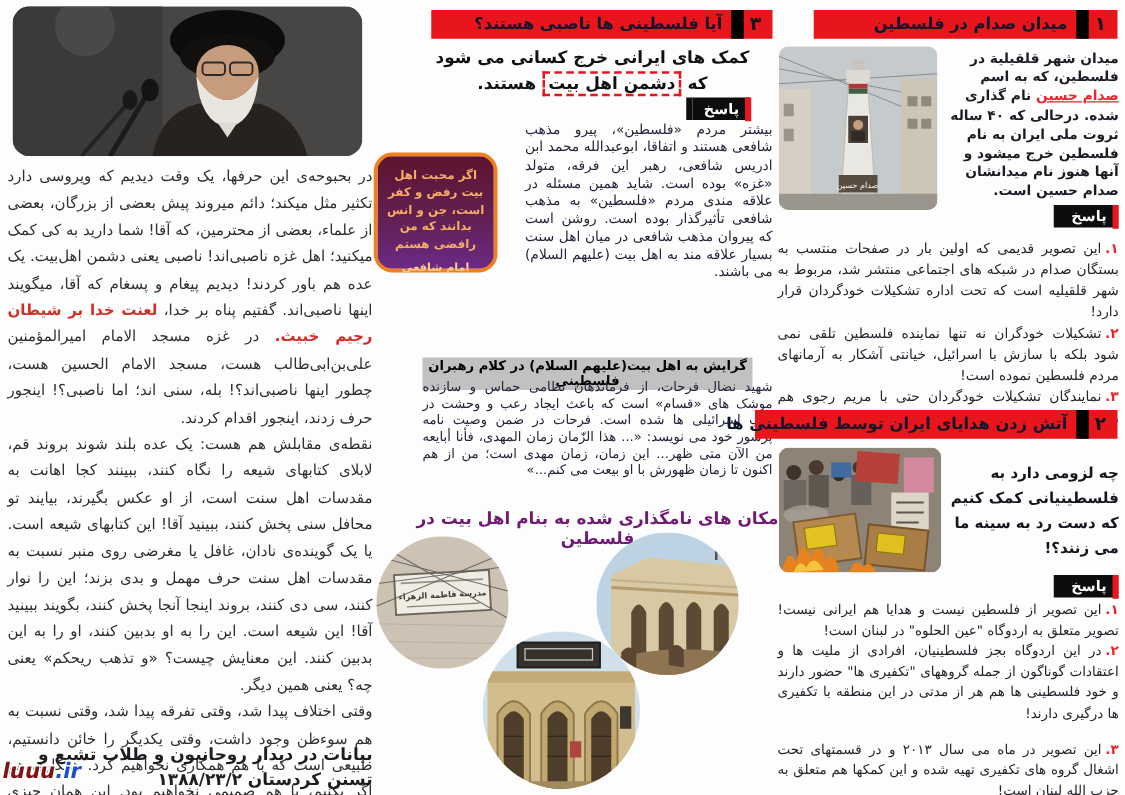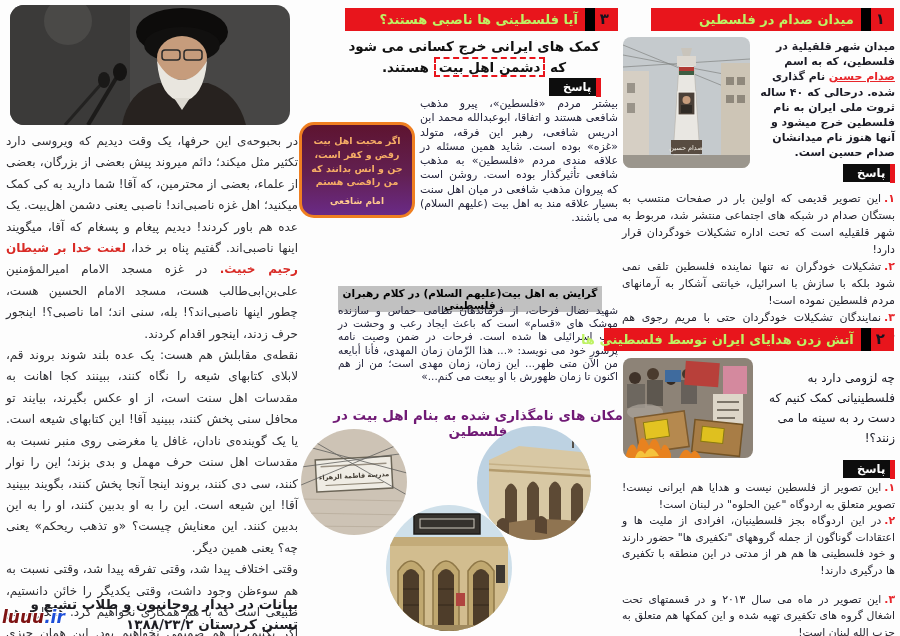--- a/index.html
+++ b/index.html
@@ -4,21 +4,21 @@
 <style>
   * { margin:0; padding:0; box-sizing:border-box; }
   html,body { width:900px; height:636px; }
   body { font-family:"DejaVu Sans", sans-serif; background:#ffffff; direction:rtl; }
   .page { position:relative; width:900px; height:636px; background:#fdfdfd; overflow:hidden; }
 
   
   .secbar { position:absolute; height:23px; background:#e8151c; display:flex; align-items:center; }
   .secnum { color:#14141e; font-weight:bold; font-size:15px; padding:0 9px 0 5px; line-height:23px; }
   .secblk { width:10px; height:23px; background:#000; margin-left:7px; flex:0 0 auto; }
-  .sectitle { color:#bef264; font-weight:bold; font-size:13px; white-space:nowrap; line-height:23px; }
+  .sectitle { color:#0f172a; font-weight:bold; font-size:13px; white-space:nowrap; line-height:23px; }
 
   
   .pask { position:absolute; background:#0d0d0d; color:#fff; font-weight:bold; font-size:11.5px;
           padding:2px 9px; border-left:none; border-right:0; }
   .pask::after { content:""; position:absolute; top:0; left:-5px; width:5px; height:100%; background:#0d0d0d; }
   .pask { border-left:0; }
   .pask-red { position:absolute; width:5px; height:19px; background:#e8151c; }
 
   .ans { font-size:11px; line-height:17px; text-align:justify; color:#24242e; }
   .ansnum { color:#e8262b; font-weight:bold; margin-left:3px; }
@@ -34,42 +34,42 @@
                  font-size:13.5px; line-height:1.45; color:#1d1d22; text-align:right; }
   .watermark { position:absolute; left:2px; top:607px; direction:ltr; font-style:italic;
                font-weight:bold; font-size:17px; color:#7e1313;
                text-shadow:-1px -1px 0 #fff,1px -1px 0 #fff,-1px 1px 0 #fff,1px 1px 0 #fff; }
   .wm-ir { color:#1d4ed8; }
 
   .q3 { position:absolute; left:348px; top:36px; width:252px; text-align:center;
         font-weight:bold; font-size:13.5px; line-height:21px; color:#111; }
   .dashbox { border:2px dashed #e8151c; padding:0 3px; }
 
-  .quote-box { position:absolute; left:299px; top:122px; width:116px; height:96px;
+  .quote-box { position:absolute; left:299px; top:122px; width:99px; height:96px;
                border:3px solid #ef7f21; border-radius:15px;
                background:linear-gradient(180deg,#5e1430 0%,#622052 55%,#6a2a86 100%);
                color:#f6ad66; text-align:center; padding:9px 6px 4px; }
   .qb-text { font-size:9.5px; font-weight:bold; line-height:1.45; }
   .qb-attr { font-size:9px; font-weight:bold; margin-top:7px; color:#ffc98f; }
 
   .p3 { position:absolute; left:420px; top:97px; width:198px; font-size:11px;
         line-height:14.3px; text-align:justify; color:#23233a; }
   .grey-hdr { position:absolute; left:338px; top:286px; width:264px; background:#c1c1c1;
               color:#000; font-weight:bold; font-size:10.5px; text-align:center; padding:1px 2px; }
   .bio { position:absolute; left:338px; top:304px; width:280px; font-size:10.5px;
          line-height:13.2px; text-align:justify; color:#23233a; }
   .caption-red { position:absolute; left:330px; top:407px; width:296px; text-align:center;
                  color:#701a75; font-weight:bold; font-size:13.5px; }
 
   .circle { position:absolute; border-radius:50%; overflow:hidden; }
   .circle svg { display:block; width:100%; height:100%; }
 
   .intro1 { position:absolute; left:755px; top:39px; width:140px; font-weight:bold;
             font-size:11px; line-height:15.2px; text-align:right; color:#1c1c26; }
-  .q2 { position:absolute; left:758px; top:368px; width:137px; font-weight:normal;
+  .q2 { position:absolute; left:758px; top:368px; width:137px; font-weight:bold;
         font-size:12px; line-height:20px; text-align:right; color:#15151f; }
   .anslist { position:absolute; }
   .anslist p { margin:0; }
 </style>
 </head>
 <body>
 
 <div class="page">
 
   <div class="photo" style="left:10px; top:5px; width:280px; height:120px; border-radius:14px;">

